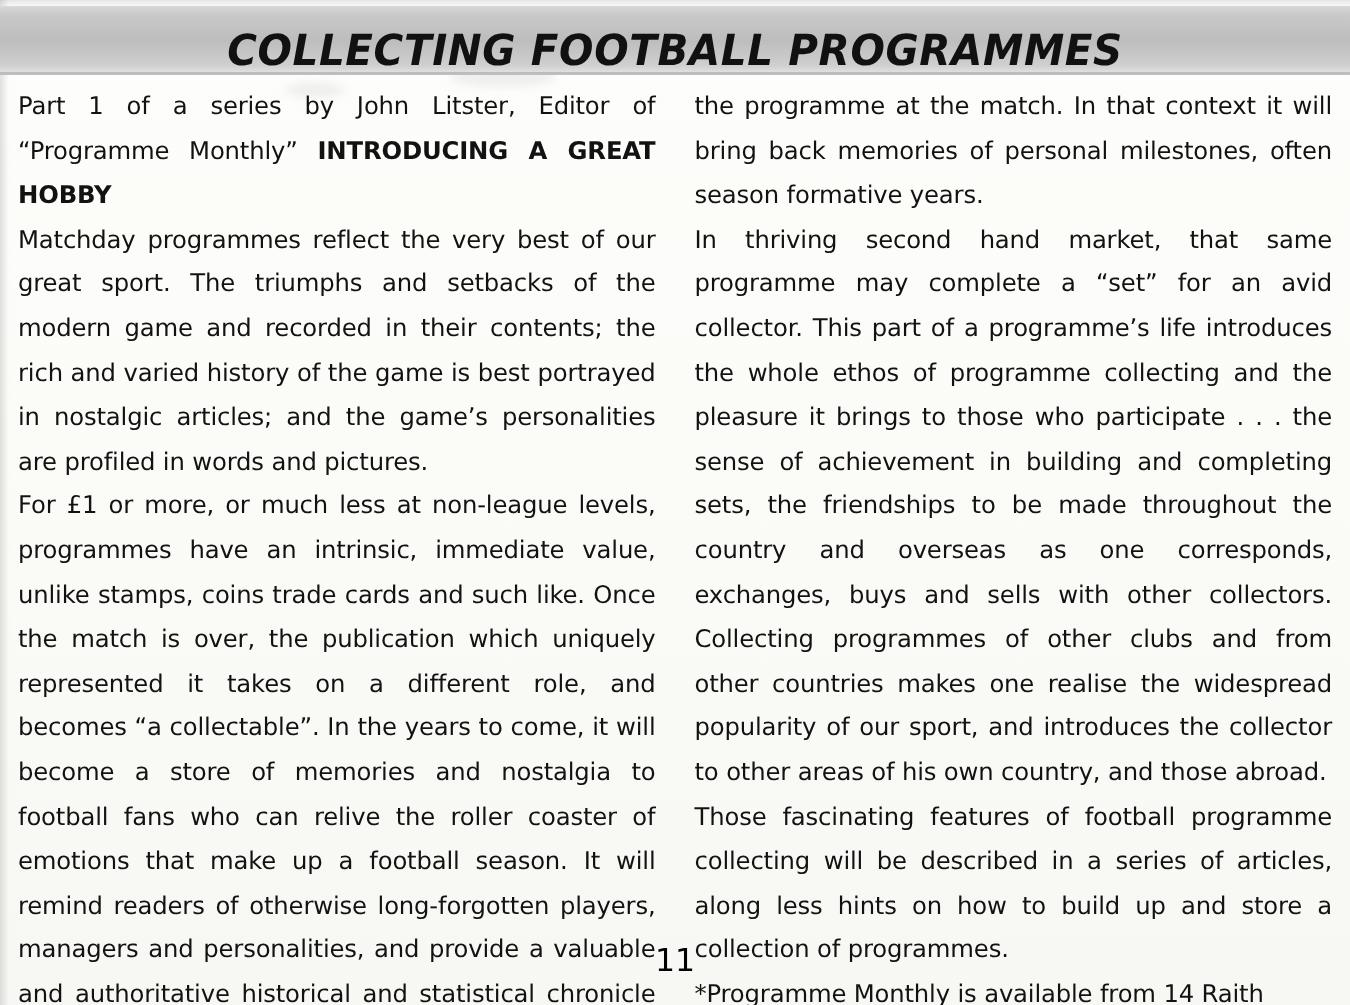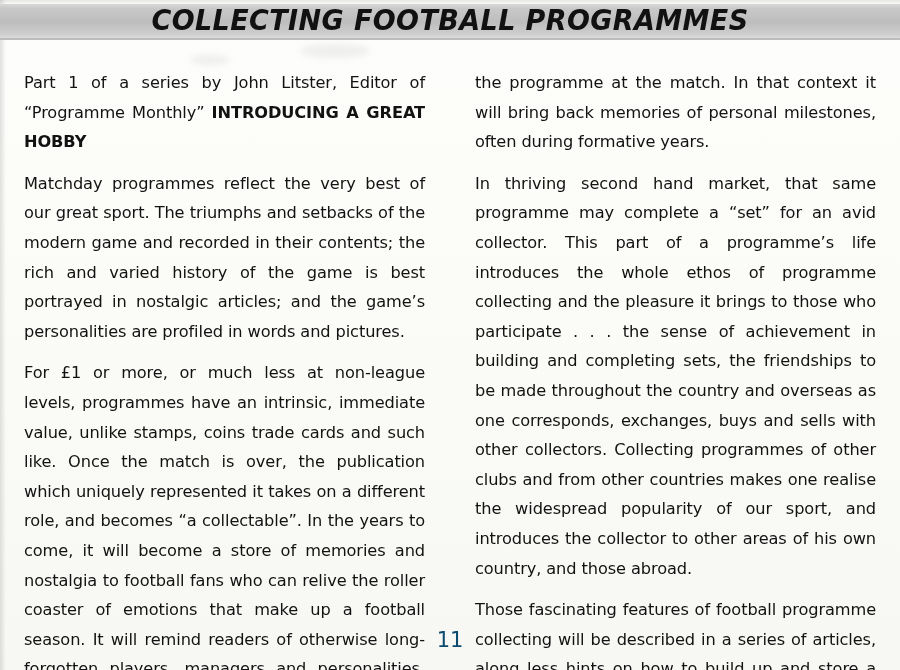--- a/index.html
+++ b/index.html
@@ -36,24 +36,24 @@
     background: linear-gradient(to bottom, rgba(150,150,150,0.22), rgba(255,255,255,0));
     pointer-events: none;
   }
 
   
   .masthead {
     position: absolute;
     left: 0;
     top: 4px;
     width: 900px;
-    height: 36px;
+    height: 46px;
     background: linear-gradient(to bottom, #d9d9d9 0%, #c9c9c9 12%, #bdbdbd 50%, #cfcfcf 86%, #e6e6e6 100%);
     display: flex;
-    align-items: flex-start;
+    align-items: flex-end;
     justify-content: center;
     overflow: hidden;
   }
   .masthead::after {
     content: "";
     position: absolute;
     left: 0; right: 0; bottom: 0;
     height: 2px;
     background: rgba(120,120,120,0.35);
   }
@@ -75,21 +75,21 @@
     left: 12px;
     width: 876px;
     height: 560px;
     display: flex;
     gap: 26px;
   }
   .col {
     width: 425px;
   }
   .col p {
-    margin: 12px;
+    margin: 0;
     font-family: "DejaVu Sans", sans-serif;
     font-size: 16.2px;
     line-height: 29.6px;
     color: #121212;
     text-align: justify;
     text-justify: inter-word;
     letter-spacing: -0.1px;
   }
   .col p.no-justify {
     text-align: left;
@@ -100,21 +100,21 @@
 
   
   .folio {
     position: absolute;
     left: 0;
     right: 0;
     bottom: 18px;
     text-align: center;
     font-family: "DejaVu Sans", sans-serif;
     font-size: 21px;
-    color: #0c4a6e;
+    color: #000000;
   }
 
   
   .smudge {
     position: absolute;
     background: rgba(120,120,120,0.10);
     border-radius: 50%;
     filter: blur(3px);
     pointer-events: none;
   }
@@ -136,21 +136,21 @@
 <div class="columns">
 
   <div class="col">
     <p><span>Part 1 of a series by John Litster, Editor of “Programme Monthly” </span><span class="lead-bold">INTRODUCING A GREAT HOBBY</span></p>
     <p>Matchday programmes reflect the very best of our great sport. The triumphs and setbacks of the modern game and recorded in their contents; the rich and varied history of the game is best portrayed in nostalgic articles; and the game’s personalities are profiled in words and pictures.</p>
     <p>For £1 or more, or much less at non-league levels, programmes have an intrinsic, immediate value, unlike stamps, coins trade cards and such like. Once the match is over, the publication which uniquely represented it takes on a different role, and becomes “a collectable”. In the years to come, it will become a store of memories and nostalgia to football fans who can relive the roller coaster of emotions that make up a football season. It will remind readers of otherwise long-forgotten players, managers and personalities, and provide a valuable and authoritative historical and statistical chronicle of a period in a club’s history.</p>
 
   </div>
 
   <div class="col">
-    <p>the programme at the match. In that context it will bring back memories of personal milestones, often during formative years.</p>
+    <p>the programme at the match. In that context it will bring back memories of personal milestones, often season formative years.</p>
     <p>In thriving second hand market, that same programme may complete a “set” for an avid collector. This part of a programme’s life introduces the whole ethos of programme collecting and the pleasure it brings to those who participate . . . the sense of achievement in building and completing sets, the friendships to be made throughout the country and overseas as one corresponds, exchanges, buys and sells with other collectors. Collecting programmes of other clubs and from other countries makes one realise the widespread popularity of our sport, and introduces the collector to other areas of his own country, and those abroad.</p>
     <p>Those fascinating features of football programme collecting will be described in a series of articles, along less hints on how to build up and store a collection of programmes.</p>
     <p class="no-justify">*Programme Monthly is available from 14 Raith Crescent, Kircaldy, Fife, KY2 5NN, priced £1.30 plus 30p postage.</p>
   </div>
 
 </div>
 
 <div class="folio">11</div>
 
 </body></html>

